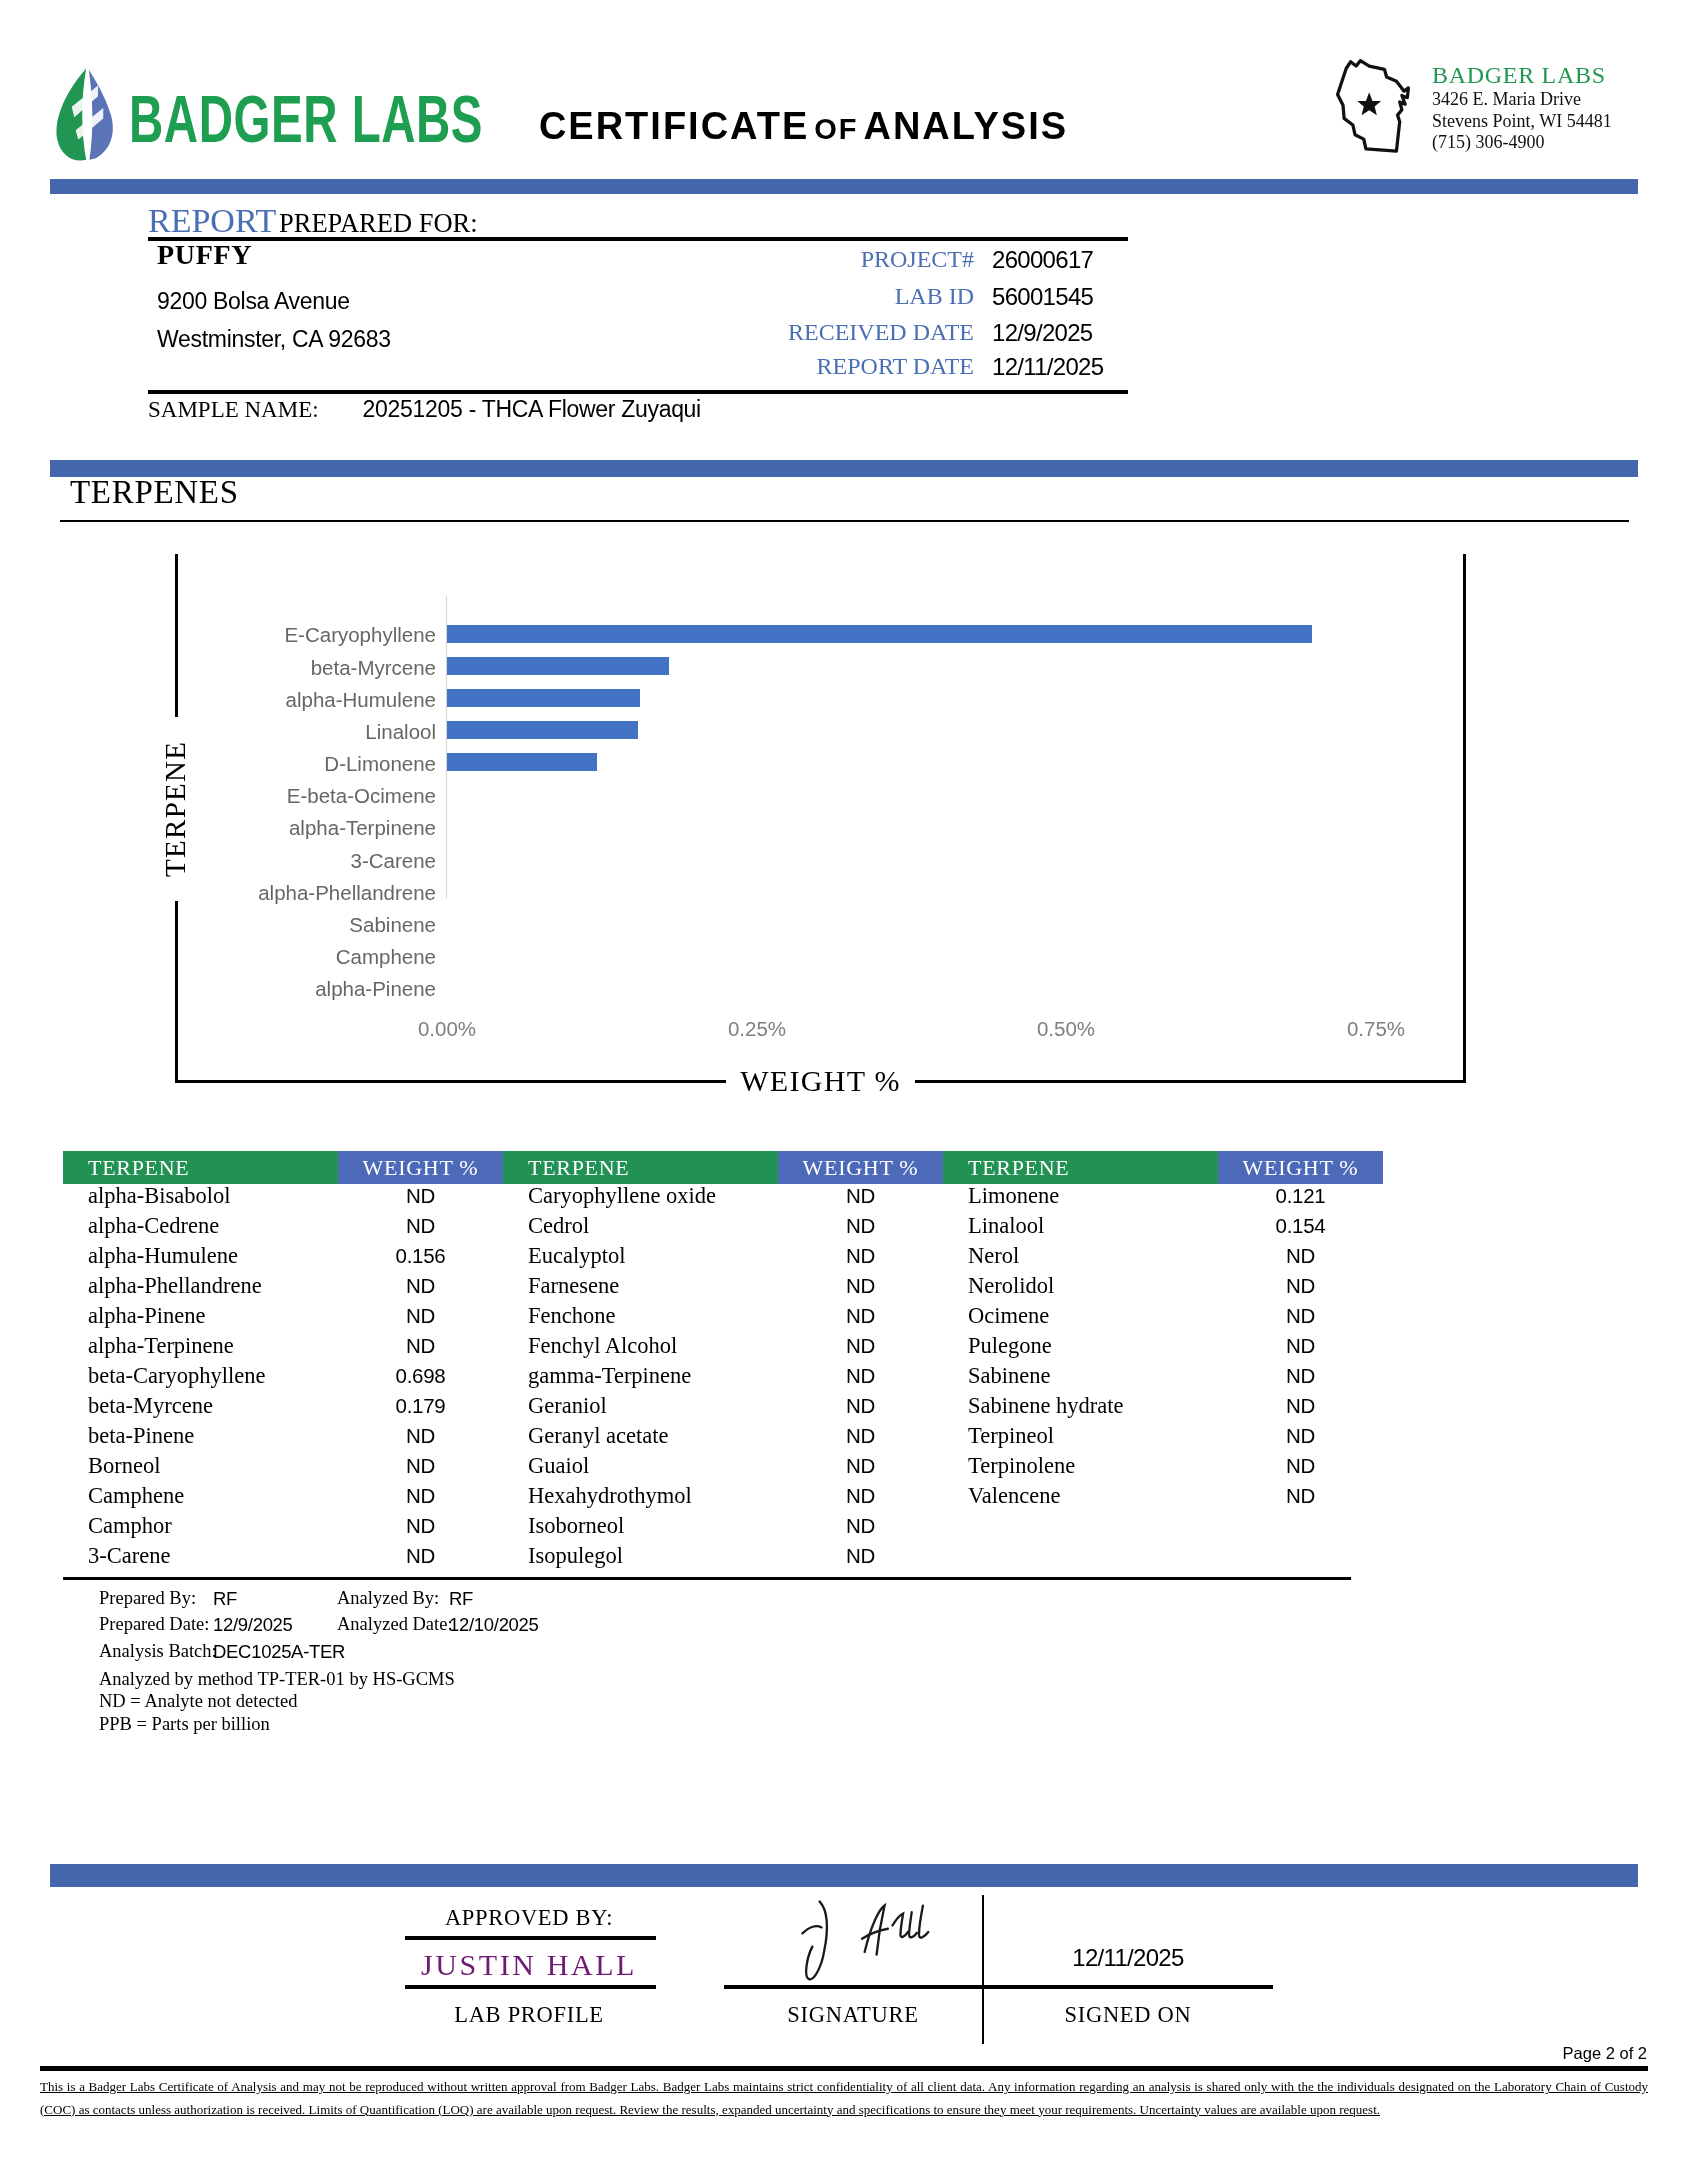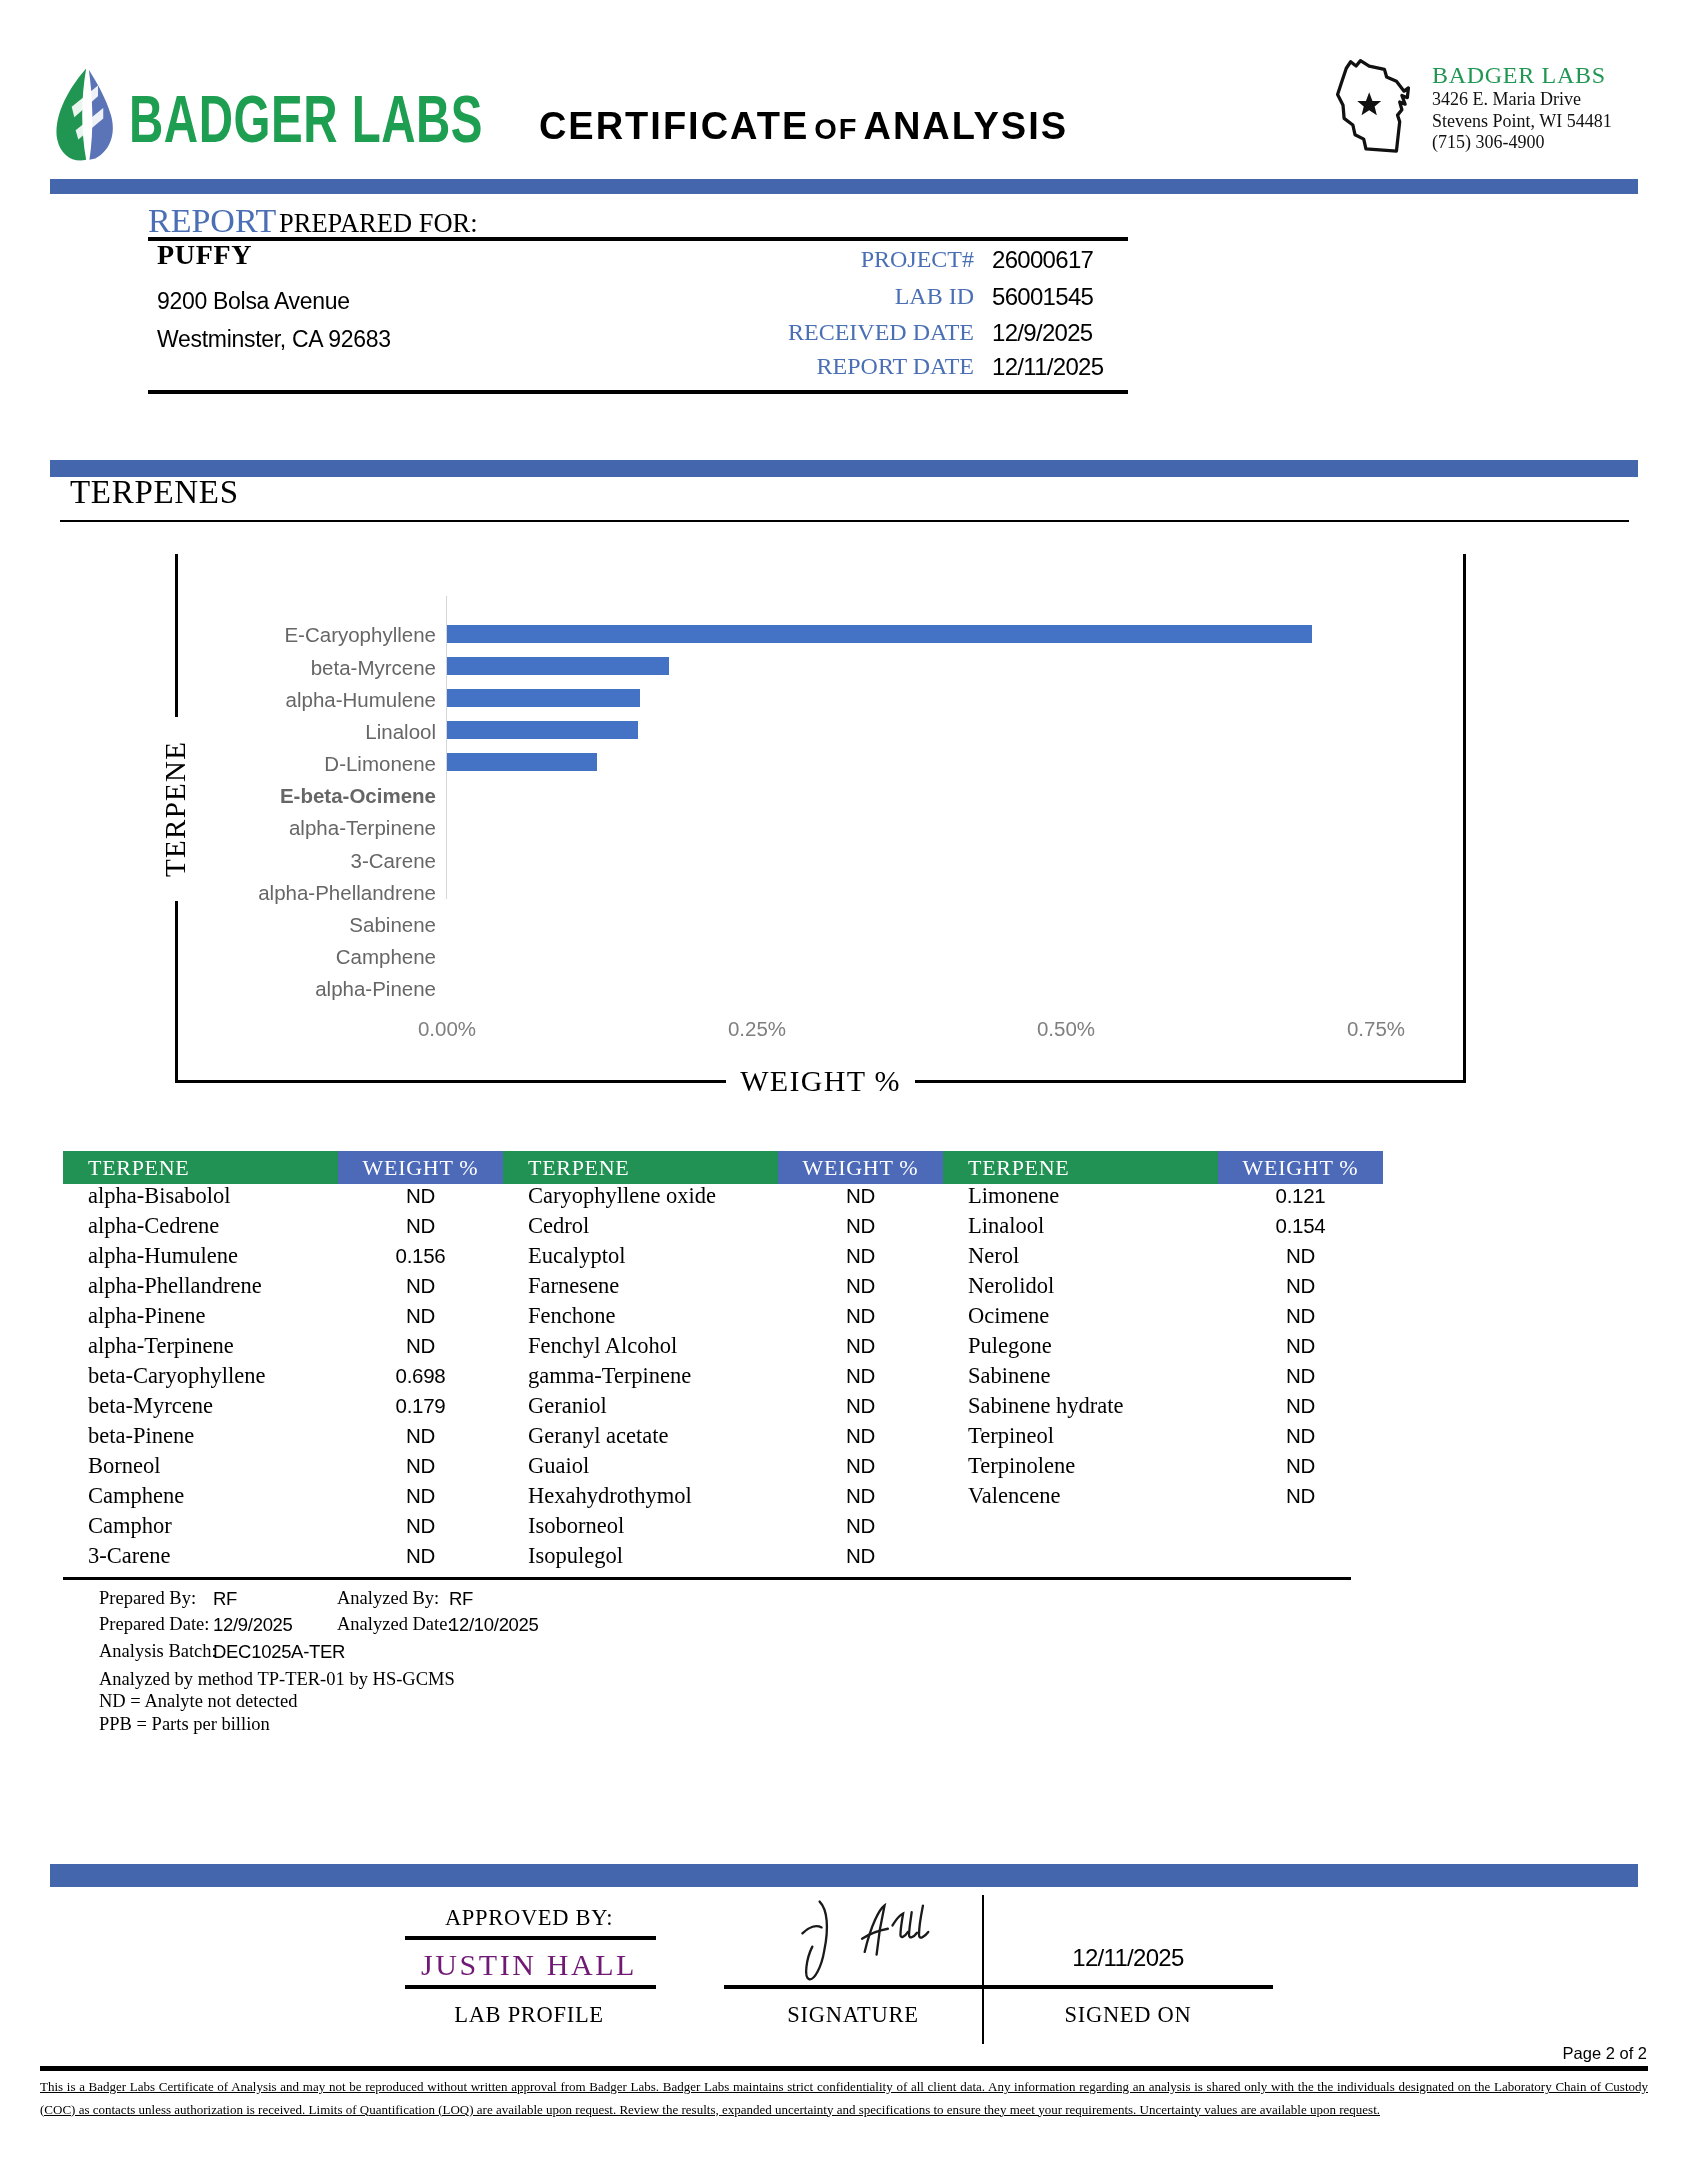--- a/index.html
+++ b/index.html
@@ -131,20 +131,23 @@
         <span class="field-label">RECEIVED DATE</span>
         <span class="field-value">12/9/2025</span>
       </div>
       <div class="field-row" style="top: 353px; left: 0px; width: 1687px;">
         <span class="field-label">REPORT DATE</span>
         <span class="field-value">12/11/2025</span>
       </div>
     </div>
 
   <div class="rule" style="left:148px;top:390px;width:980px;height:4px;"></div>
+  <div class="abs" id="sample-row">
+    <span>SAMPLE NAME:</span><span class="sv">20251205 - THCA Flower Zuyaqui</span>
+  </div>
 
   <div class="band" style="top:460px;height:17px;"></div>
 
   <div class="abs" id="terpenes-heading">TERPENES</div>
   <div class="rule" style="left:60px;top:520px;width:1569px;height:2px;"></div>
 
   <div class="abs" id="chart-box">
     <div class="edge-right"></div>
     <div class="edge-left-seg" style="top:0;height:163px;"></div>
     <div class="edge-left-seg" style="top:347px;height:179px;"></div>
@@ -154,21 +157,21 @@
         <div class="cat-label" style="top: 69px;">E-Caryophyllene</div>
         <div class="bar" style="top: 71px; width: 865px; background: rgb(68, 114, 196);"></div>
         <div class="cat-label" style="top: 102px;">beta-Myrcene</div>
         <div class="bar" style="top: 103px; width: 222px; background: rgb(68, 114, 196);"></div>
         <div class="cat-label" style="top: 134px;">alpha-Humulene</div>
         <div class="bar" style="top: 135px; width: 193px; background: rgb(68, 114, 196);"></div>
         <div class="cat-label" style="top: 166px;">Linalool</div>
         <div class="bar" style="top: 167px; width: 191px; background: rgb(68, 114, 196);"></div>
         <div class="cat-label" style="top: 198px;">D-Limonene</div>
         <div class="bar" style="top: 199px; width: 150px; background: rgb(68, 114, 196);"></div>
-        <div class="cat-label" style="top: 230px; font-weight: bold;">E-beta-Ocimene</div>
+        <div class="cat-label" style="top: 230px;">E-beta-Ocimene</div>
         <div class="cat-label" style="top: 262px;">alpha-Terpinene</div>
         <div class="cat-label" style="top: 295px;">3-Carene</div>
         <div class="cat-label" style="top: 327px;">alpha-Phellandrene</div>
         <div class="cat-label" style="top: 359px;">Sabinene</div>
         <div class="cat-label" style="top: 391px;">Camphene</div>
         <div class="cat-label" style="top: 423px;">alpha-Pinene</div>
       </div>
     <div id="chart-ticks">
         <span class="xtick" style="left: 272px;">0.00%</span>
         <span class="xtick" style="left: 582px;">0.25%</span>

